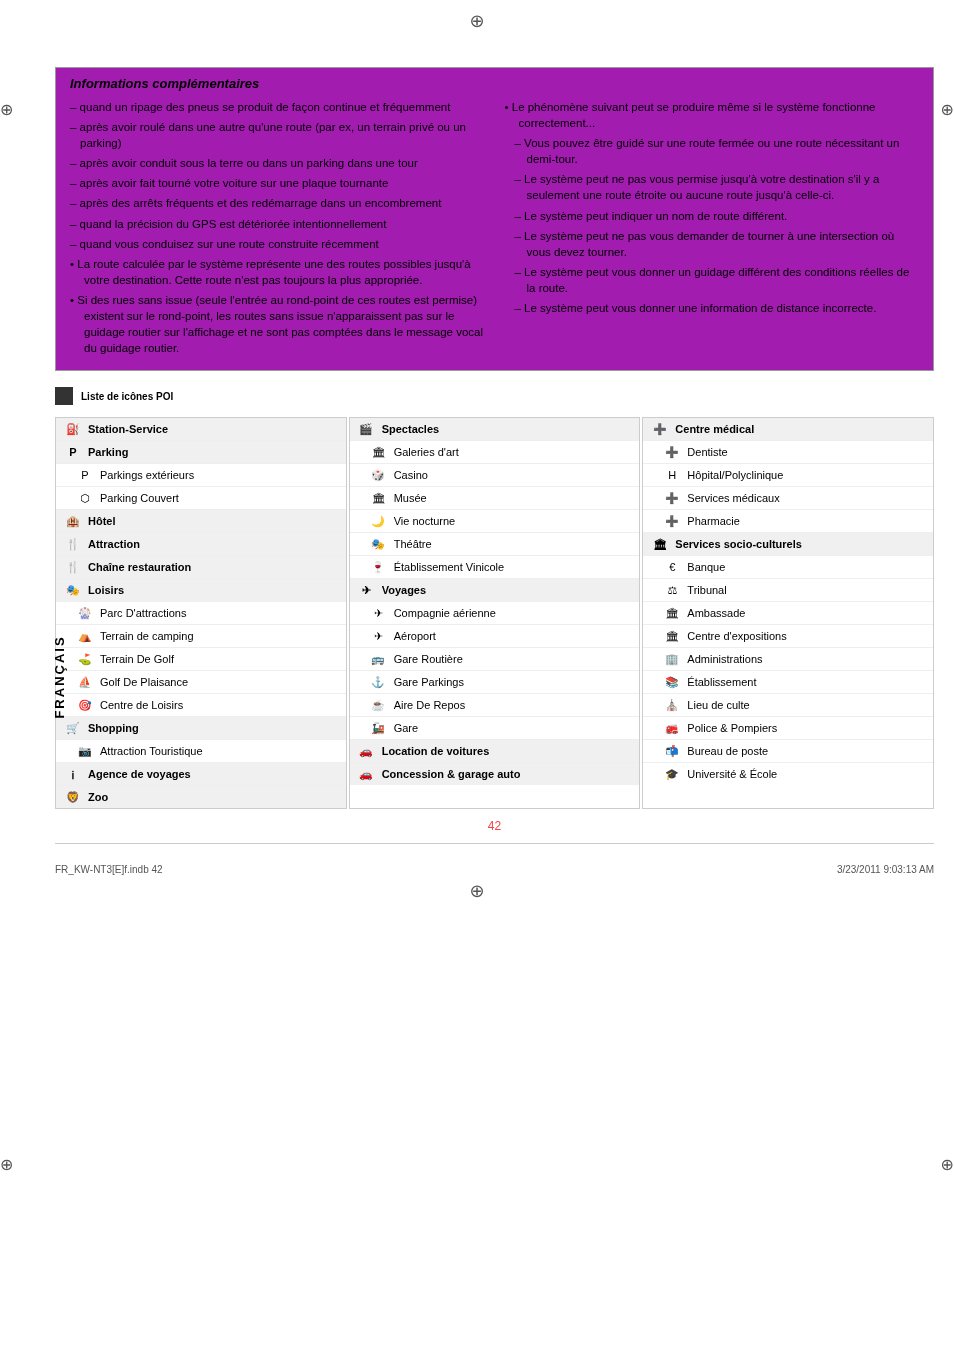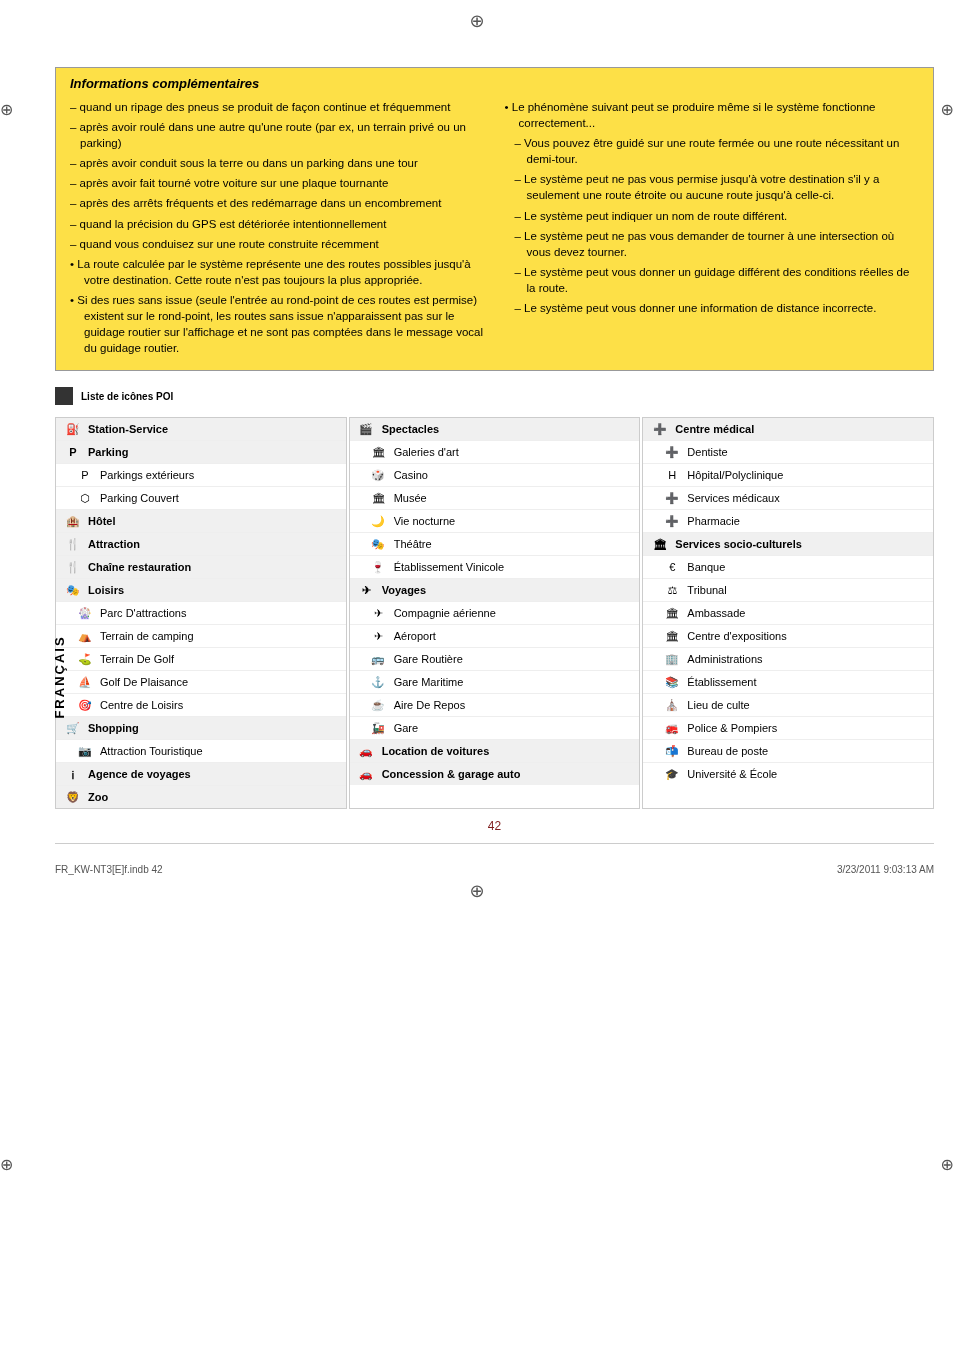--- a/index.html
+++ b/index.html
@@ -79,21 +79,21 @@
 
     .main-content {
       margin-left: 55px;
       margin-right: 20px;
       padding-top: 30px;
     }
 
     
     .info-box {
       border: 1px solid #999;
-      background: #fde047;
+      background: #a21caf;
       padding: 8px 14px 10px 14px;
       margin-bottom: 16px;
     }
     .info-box-title {
       font-style: italic;
       font-weight: bold;
       font-size: 13px;
       margin-bottom: 8px;
     }
 
@@ -205,21 +205,21 @@
       font-size: 11px;
     }
 
     .poi-label {
       flex: 1;
       line-height: 1.3;
     }
 
     .page-number {
       font-size: 12px;
-      color: #7f1d1d;
+      color: #ef4444;
       text-align: center;
       margin-top: 10px;
     }
 
     .bottom-bar {
       border-top: 1px solid #ccc;
       margin-top: 10px;
       padding-top: 20px;
       display: flex;
       justify-content: space-between;
@@ -389,21 +389,21 @@
           <div class="poi-row sub-row">
             <span class="poi-icon">✈</span>
             <span class="poi-label">Aéroport</span>
           </div>
           <div class="poi-row sub-row">
             <span class="poi-icon">🚌</span>
             <span class="poi-label">Gare Routière</span>
           </div>
           <div class="poi-row sub-row">
             <span class="poi-icon">⚓</span>
-            <span class="poi-label">Gare Maritime</span>
+            <span class="poi-label">Gare Parkings</span>
           </div>
           <div class="poi-row sub-row">
             <span class="poi-icon">☕</span>
             <span class="poi-label">Aire De Repos</span>
           </div>
           <div class="poi-row sub-row">
             <span class="poi-icon">🚂</span>
             <span class="poi-label">Gare</span>
           </div>
           <div class="poi-row header-row">

